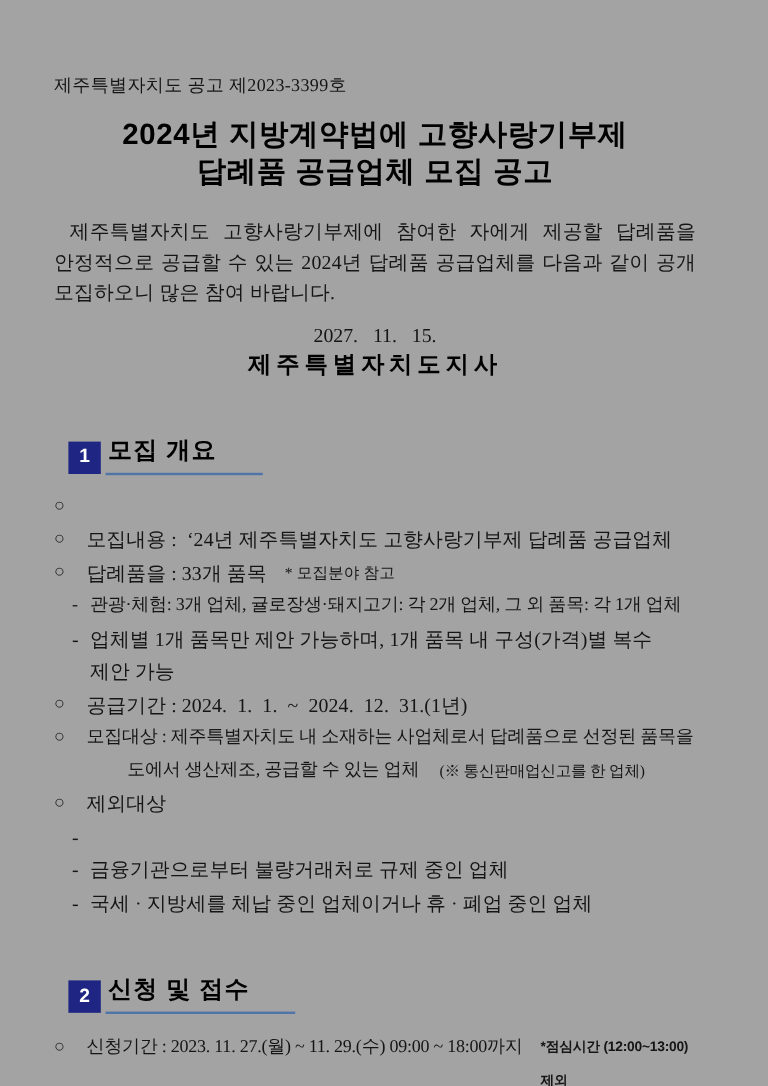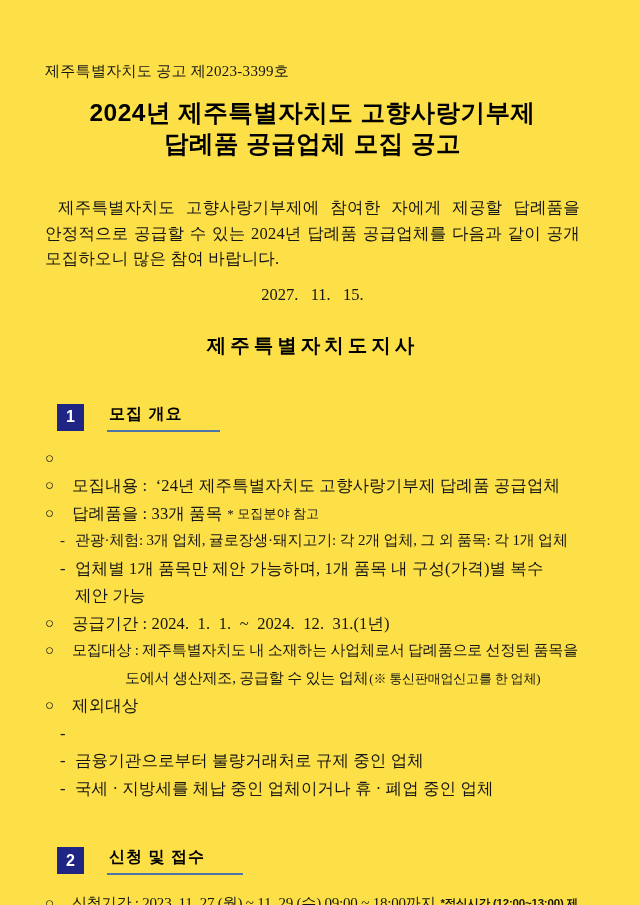--- a/index.html
+++ b/index.html
@@ -2,87 +2,87 @@
 <html style="--badge: #1e2583; --rule: #4f74a8;"><head>
 <meta charset="utf-8">
 <style>
   * { margin:0; padding:0; box-sizing:border-box; }
   html,body { background:#ffffff; }
   body {
     width:640px; height:905px; overflow:hidden;
     font-family:"Liberation Serif", serif;
     color:#151515;
   }
-  .page { width:640px; height:905px; padding:62px 60px 0 45px; background:#fde047; }
+  .page { width:640px; height:905px; padding:62px 60px 0 45px; background:#a3a3a3; }
 
   .doc-number { font-size:15px; letter-spacing:0.3px; }
 
   .title-block { margin-top:16px; text-align:center; }
   .title-line {
     font-family:"Liberation Sans", sans-serif;
     font-weight:bold; font-size:24.5px; line-height:31px; color:#000;
     letter-spacing:0.5px;
   }
 
   .intro {
-    margin-top:36px; font-size:16.5px; line-height:25.5px;
+    margin-top:21px; font-size:16.5px; line-height:25.5px;
     text-align:justify; word-break:keep-all; text-indent:13px;
     letter-spacing:0.2px;
   }
 
   .date-line { margin-top:13px; text-align:center; font-size:16.5px; white-space:pre; }
 
   .signer {
-    margin-top:27px; text-align:center;
+    text-align:center;
     font-family:"Liberation Sans", sans-serif; font-weight:bold;
     font-size:19.5px; letter-spacing:4px; color:#000;
   }
 
   .section-header { display:flex; align-items:flex-end; margin-top:45px; margin-left:12px; }
   .section-num {
     width:27px; height:27px; background:var(--badge,#1e2583); color:#fff;
     font-family:"Liberation Sans", sans-serif; font-weight:bold; font-size:16px;
     display:flex; align-items:center; justify-content:center; flex:0 0 auto;
     margin-bottom:1px;
   }
   .section-title {
-    margin-left:23px;
-    font-family:"Liberation Sans", sans-serif; font-weight:bold; font-size:16px;
+    margin-left:4px;
+    font-family:"Liberation Sans", sans-serif; font-weight:bold; font-size:20px;
     color:#000; letter-spacing:1px;
     border-bottom:2.5px solid var(--rule,#4f74a8);
     padding:0 38px 5px 2px;
   }
 
   .list { margin-top:13px; }
   .line { display:flex; font-size:16.5px; line-height:27.5px; letter-spacing:0.1px; }
   .line .marker { flex:0 0 auto; }
   .line.circle .marker { width:27px; font-size:15px; }
   .line.dash { margin-left:15px; }
   .line.dash .marker { width:15px; }
-  .line.cont { margin-left:80px; }
+  .line.cont { margin-left:61px;gap:16px; }
   .line .text { white-space:pre-wrap; word-break:keep-all; }
   .line.nowrap .text { white-space:pre; }
   .line.condensed { font-size:15px; letter-spacing:-0.2px; }
-  .note { font-size:13px; margin-left:5px; align-self:center; }
+  .note { font-size:13px; margin-left:15px; align-self:center; }
   .note.attached { margin-left:1px; }
   .note.gothic {
     font-family:"Liberation Sans", sans-serif; font-weight:bold;
     font-size:11.5px; letter-spacing:-0.2px;
   }
   .sect2-list { margin-top:15px; }
 </style>
 </head>
 <body>
 
 <div class="page">
 
   <div class="doc-number">제주특별자치도 공고 제2023-3399호</div>
 
   <div class="title-block">
-    <div class="title-line">2024년 제주특별자치도 고향사랑기부제</div>
+    <div class="title-line">2024년 지방계약법에 고향사랑기부제</div>
     <div class="title-line">답례품 공급업체 모집 공고</div>
   </div>
 
   <div class="intro">제주특별자치도 고향사랑기부제에 참여한 자에게 제공할 답례품을 안정적으로 공급할 수 있는 2024년 답례품 공급업체를 다음과 같이 공개 모집하오니 많은 참여 바랍니다.</div>
 
   <div class="date-line">2027.   11.   15.</div>
 
   <div class="signer">제주특별자치도지사</div>
 
   <div class="section-header">

